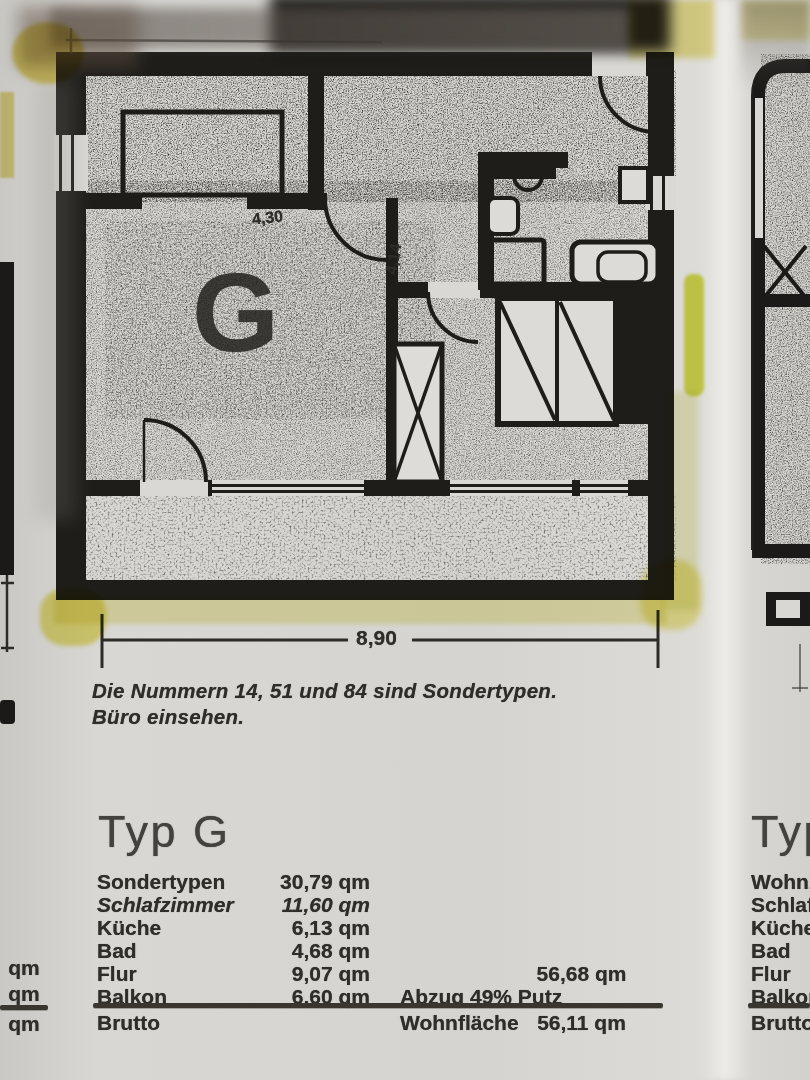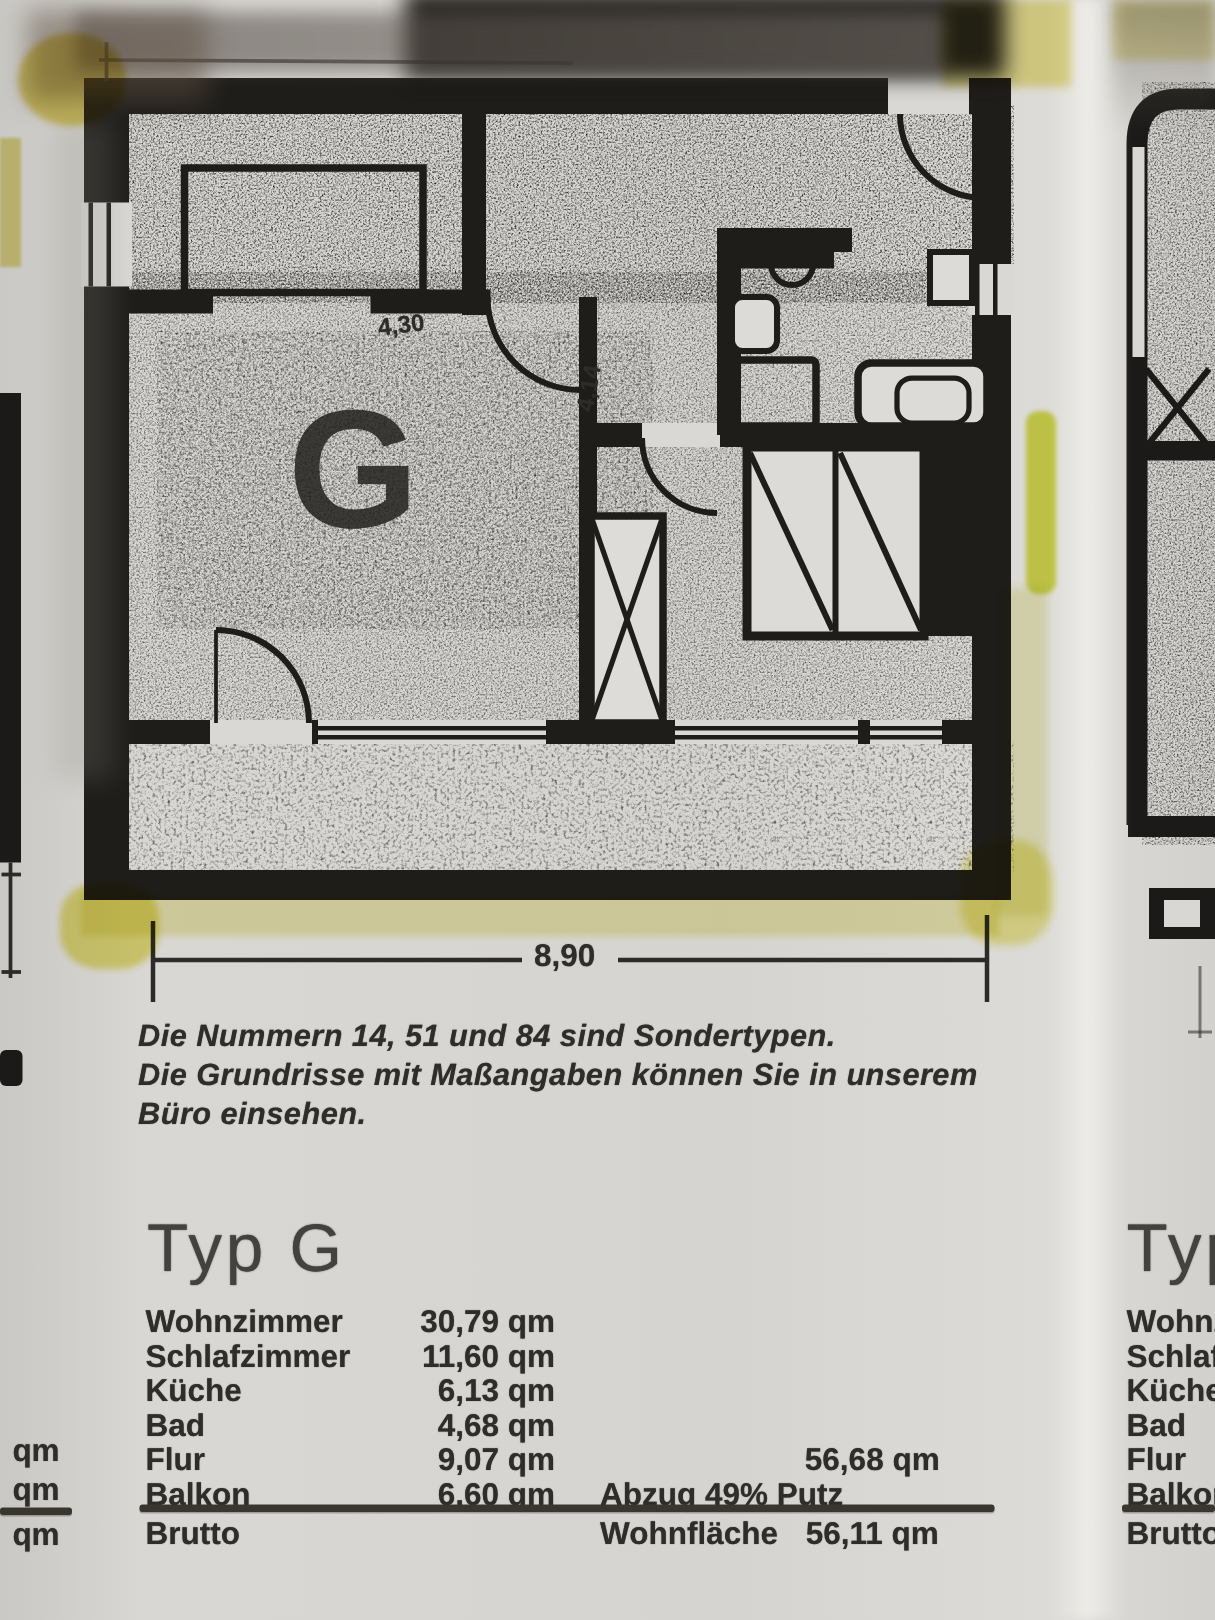--- a/index.html
+++ b/index.html
@@ -179,32 +179,31 @@
   <div class="abs hl" style="left:40px;top:588px;width:66px;height:58px;background:#e6dc55;opacity:.75;filter:blur(2px);border-radius:40%;"></div>
   <div class="abs hl" style="left:640px;top:560px;width:62px;height:70px;background:#e6dc55;opacity:.6;filter:blur(3px);border-radius:40%;"></div>
 
   <div class="abs txt glabel" style="left:192px;top:248px;">G</div>
   <div class="abs txt annot" style="left:252px;top:209px;transform:rotate(-7deg);">4,30</div>
   <div class="abs txt annot" style="left:400px;top:258px;transform:rotate(-80deg);transform-origin:left bottom;">4,14</div>
   <div class="abs txt dimtxt" style="left:356px;top:626px;">8,90</div>
 
   <div class="abs" style="left:92px;top:678px;">
     <div class="txt note-line">Die Nummern 14, 51 und 84 sind Sondertypen.</div>
-    <div class="txt note-line">Die Grundrisse mit Maßangaben können Sie in unserem</div>
     <div class="txt note-line">Büro einsehen.</div>
   </div>
 
   <div class="abs txt heading" style="left:98px;top:806px;">Typ G</div>
 
   <div>
     <div class="abs txt trow" style="left:0;top:870px;width:810px;">
-      <span class="c1">Wohnzimmer</span>
+      <span class="c1">Sondertypen</span>
       <span class="c2">30,79 qm</span>
     </div>
-    <div class="abs txt trow" style="left:0;top:893px;width:810px;">
+    <div class="abs txt trow" style="left:0;top:893px;width:810px;font-style:italic;">
       <span class="c1">Schlafzimmer</span>
       <span class="c2">11,60 qm</span>
     </div>
     <div class="abs txt trow" style="left:0;top:916px;width:810px;">
       <span class="c1">Küche</span>
       <span class="c2">6,13 qm</span>
     </div>
     <div class="abs txt trow" style="left:0;top:939px;width:810px;">
       <span class="c1">Bad</span>
       <span class="c2">4,68 qm</span>

